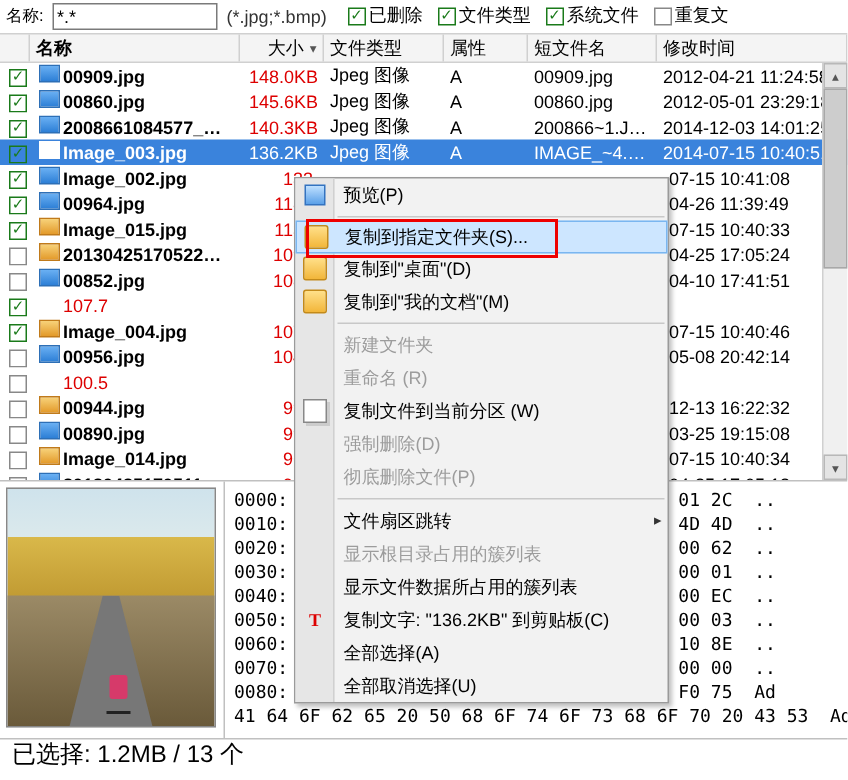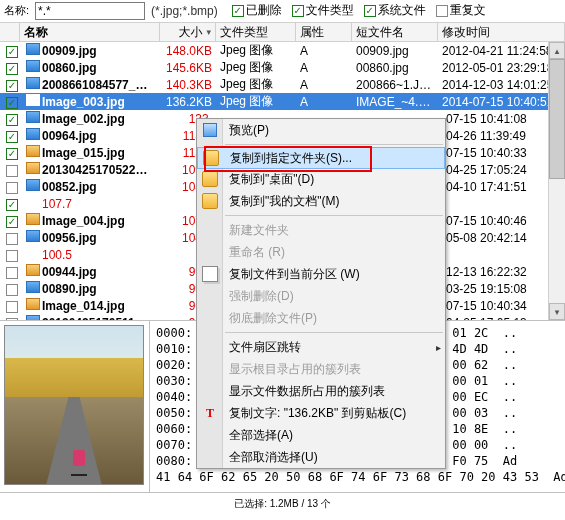--- a/index.html
+++ b/index.html
@@ -40,21 +40,21 @@
   .thumb{width:150px; padding:4px; border-right:1px solid #c0c0c0;}
   .thumb .imgframe{width:140px;height:160px;border:1px solid #888;display:flex;align-items:flex-end;justify-content:center;background:#ddd;overflow:hidden; position:relative;}
   .sky{position:absolute;top:0;left:0;right:0;height:45%;background:linear-gradient(#cfe3ec,#e9f0ec);}
   .ground{position:absolute;bottom:0;left:0;right:0;height:55%;background:linear-gradient(#9b8a66,#6a5a3a);}
   .road{position:absolute;bottom:0;left:30%;width:40%;height:55%;background:#777; clip-path:polygon(40% 0,60% 0,100% 100%,0 100%);}
   .trees{position:absolute;top:20%;left:0;right:0;height:35%;background:linear-gradient(#d9b84a,#b8902a);}
   .kid{position:absolute;bottom:6px;left:48%;width:16px;height:28px;}
   .kid .body{width:12px;height:16px;background:#d63a6a;border-radius:2px;margin:0 auto;}
   .kid .bike{width:16px;height:10px;border-bottom:2px solid #222;}
   .hex{flex:1; font-family:Consolas,monospace; font-size:12px; padding:4px 6px; line-height:16px; white-space:pre; color:#000; overflow:hidden;}
-  .status{height:22px;border-top:1px solid #c0c0c0;display:flex;align-items:center;justify-content:center;padding:0 8px;font-size:10px;}
+  .status{height:22px;border-top:1px solid #c0c0c0;display:flex;align-items:center;justify-content:flex-start;padding:0 8px;font-size:16px;}
   
   .ctx{position:absolute; top:118px; left:196px; width:250px; background:#f2f2f2; border:1px solid #9a9a9a; box-shadow:2px 2px 3px rgba(0,0,0,0.25); z-index:20;}
   .ctx .strip{position:absolute;top:0;left:0;bottom:0;width:26px;background:#e6e6e6;border-right:1px solid #d0d0d0;}
   .ctx .mi{position:relative; display:flex; align-items:center; height:22px; padding-left:32px; padding-right:14px; font-size:12px;}
   .ctx .mi .arrow{position:absolute;right:4px;font-size:10px;color:#333;}
   .ctx .mi.disabled{color:#9c9c9c;}
   .ctx .mi.hover{background:#cde6ff;border:1px solid #7ab6f0;height:22px;margin:-1px 0;}
   .ctx .sep{height:1px;background:#c8c8c8;margin:3px 2px 3px 28px;}
   .ctx .ico{position:absolute;left:5px;width:16px;height:16px;display:flex;align-items:center;justify-content:center;font-size:12px;}
   .ctx .ico.folder{background:linear-gradient(#ffe08a,#f2b63a);border:1px solid #c38a1a;border-radius:2px;}

